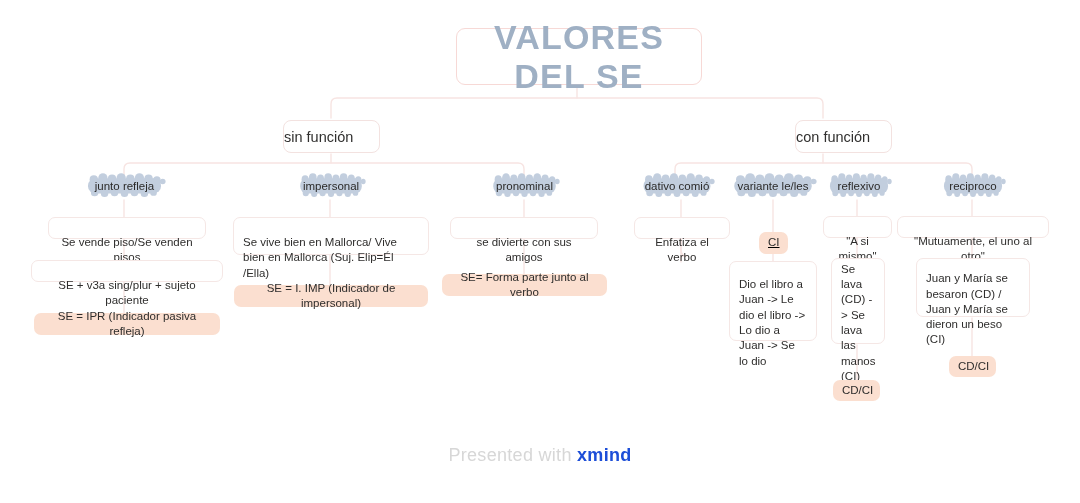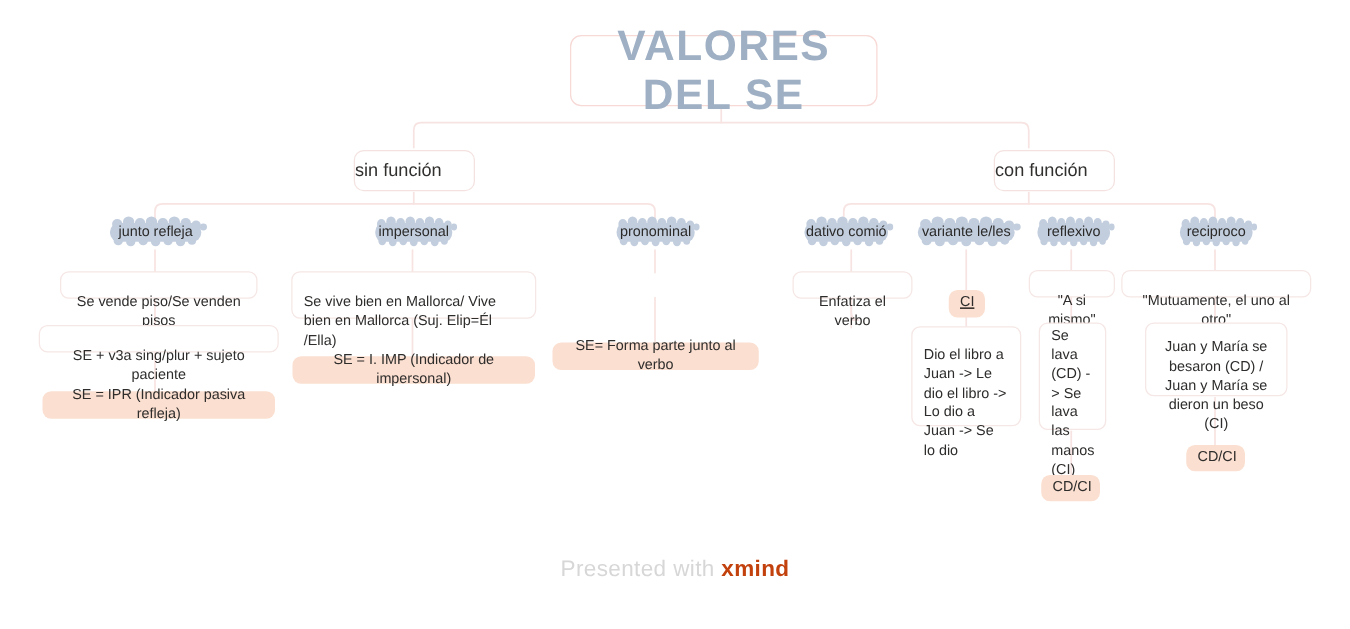--- a/index.html
+++ b/index.html
@@ -123,21 +123,21 @@
     top: 445px;
     width: 1080px;
     text-align: center;
     color: #d7d7d7;
     font-size: 18px;
     letter-spacing: 0.3px;
     z-index: 6;
   }
   .watermark .brand {
     font-weight: bold;
-    color: #c2410c;
+    color: #1d4ed8;
   }
 </style>
 </head>
 <body>
 
 <div id="canvas">
 
   <svg id="links" viewBox="0 0 1080 503" xmlns="http://www.w3.org/2000/svg">
     <g fill="none" stroke="#f7e4e2" stroke-width="1.4" stroke-linecap="round">
 
@@ -377,20 +377,23 @@
   </div>
 
   <div class="node leaf" style="left:233px; top:217px; width:196px; height:38px;">
     <span class="txt">Se vive bien en Mallorca/ Vive bien en Mallorca (Suj. Elip=Él /Ella)</span>
   </div>
 
   <div class="node peach" style="left:234px; top:285px; width:194px; height:22px;">
     <span class="txt">SE = I. IMP (Indicador de impersonal)</span>
   </div>
 
+  <div class="node leaf center" style="left:450px; top:217px; width:148px; height:22px;">
+    <span class="txt">se divierte con sus amigos</span>
+  </div>
 
   <div class="node peach" style="left:442px; top:274px; width:165px; height:22px;">
     <span class="txt">SE= Forma parte junto al verbo</span>
   </div>
 
   <div class="node leaf center" style="left:634px; top:217px; width:96px; height:22px;">
     <span class="txt">Enfatiza el verbo</span>
   </div>
 
 
@@ -411,21 +414,21 @@
   </div>
 
   <div class="node peach" style="left:833px; top:380px; width:47px; height:21px;">
     <span class="txt">CD/CI</span>
   </div>
 
   <div class="node leaf center" style="left:897px; top:216px; width:152px; height:22px;">
     <span class="txt">"Mutuamente, el uno al otro"</span>
   </div>
 
-  <div class="node leaf" style="left:916px; top:258px; width:114px; height:59px;text-align:center;">
+  <div class="node leaf" style="left:916px; top:258px; width:114px; height:59px;">
     <span class="txt">Juan y María se besaron (CD) / Juan y María se dieron un beso (CI)</span>
   </div>
 
   <div class="node peach" style="left:949px; top:356px; width:47px; height:21px;">
     <span class="txt">CD/CI</span>
   </div>
 
   <div class="watermark">
     <span>Presented with </span><span class="brand">xmind</span>
   </div>

